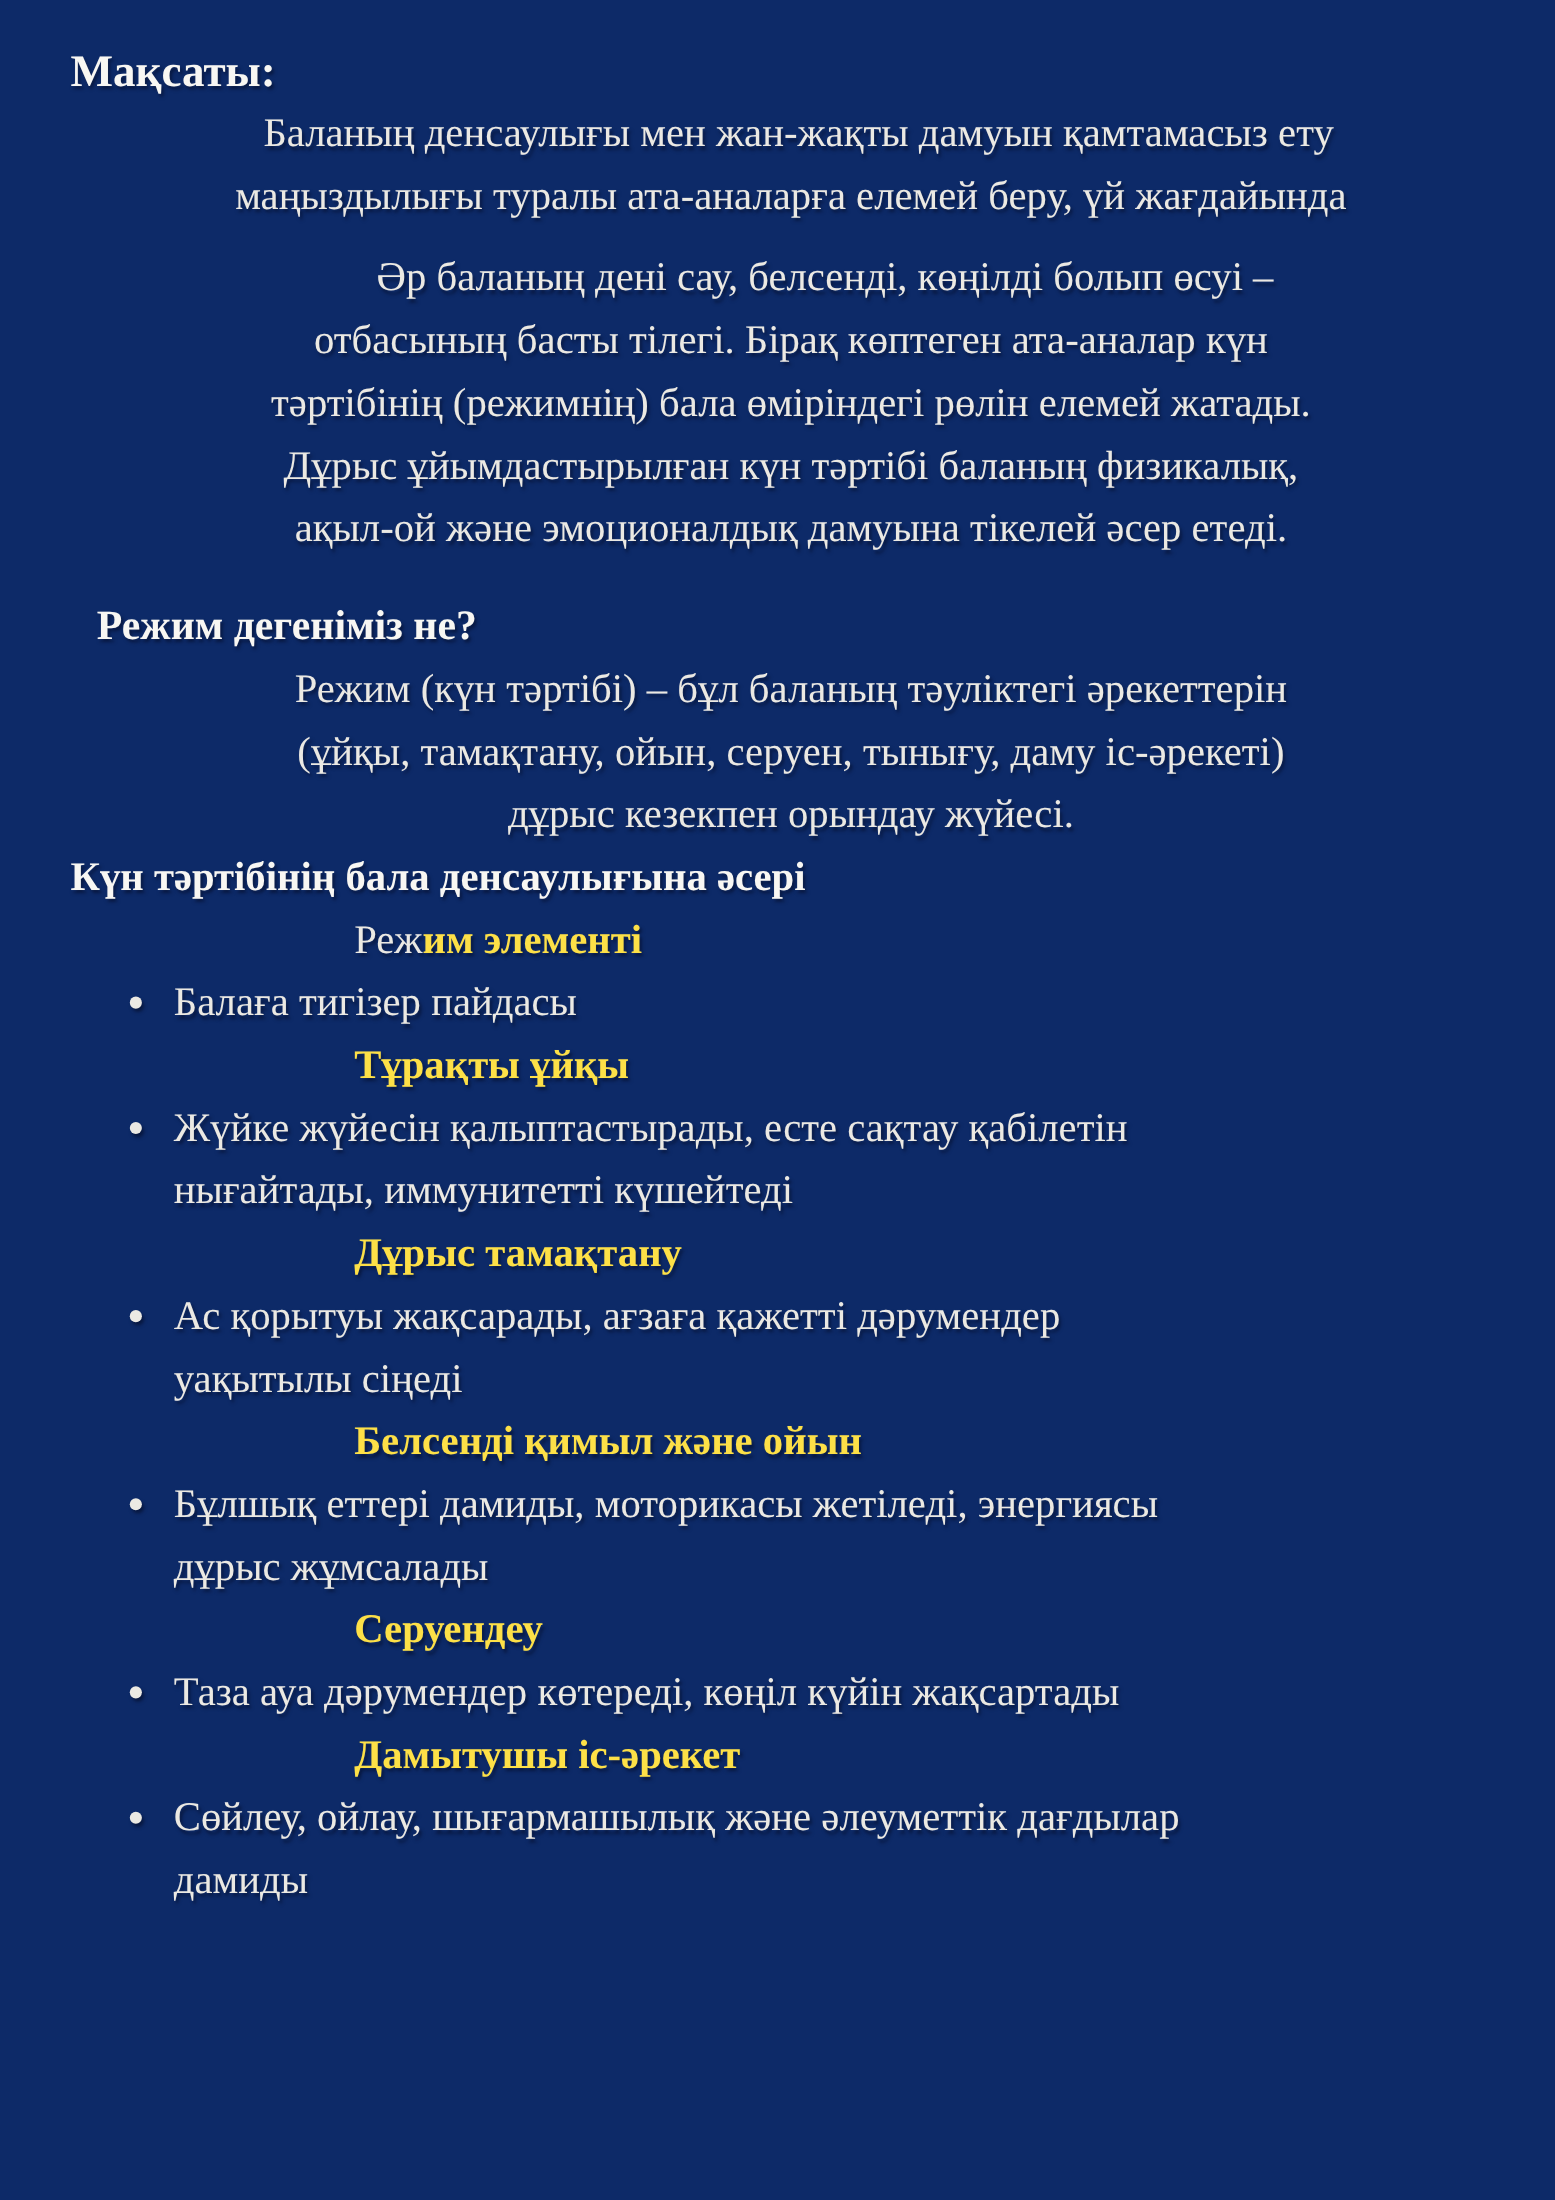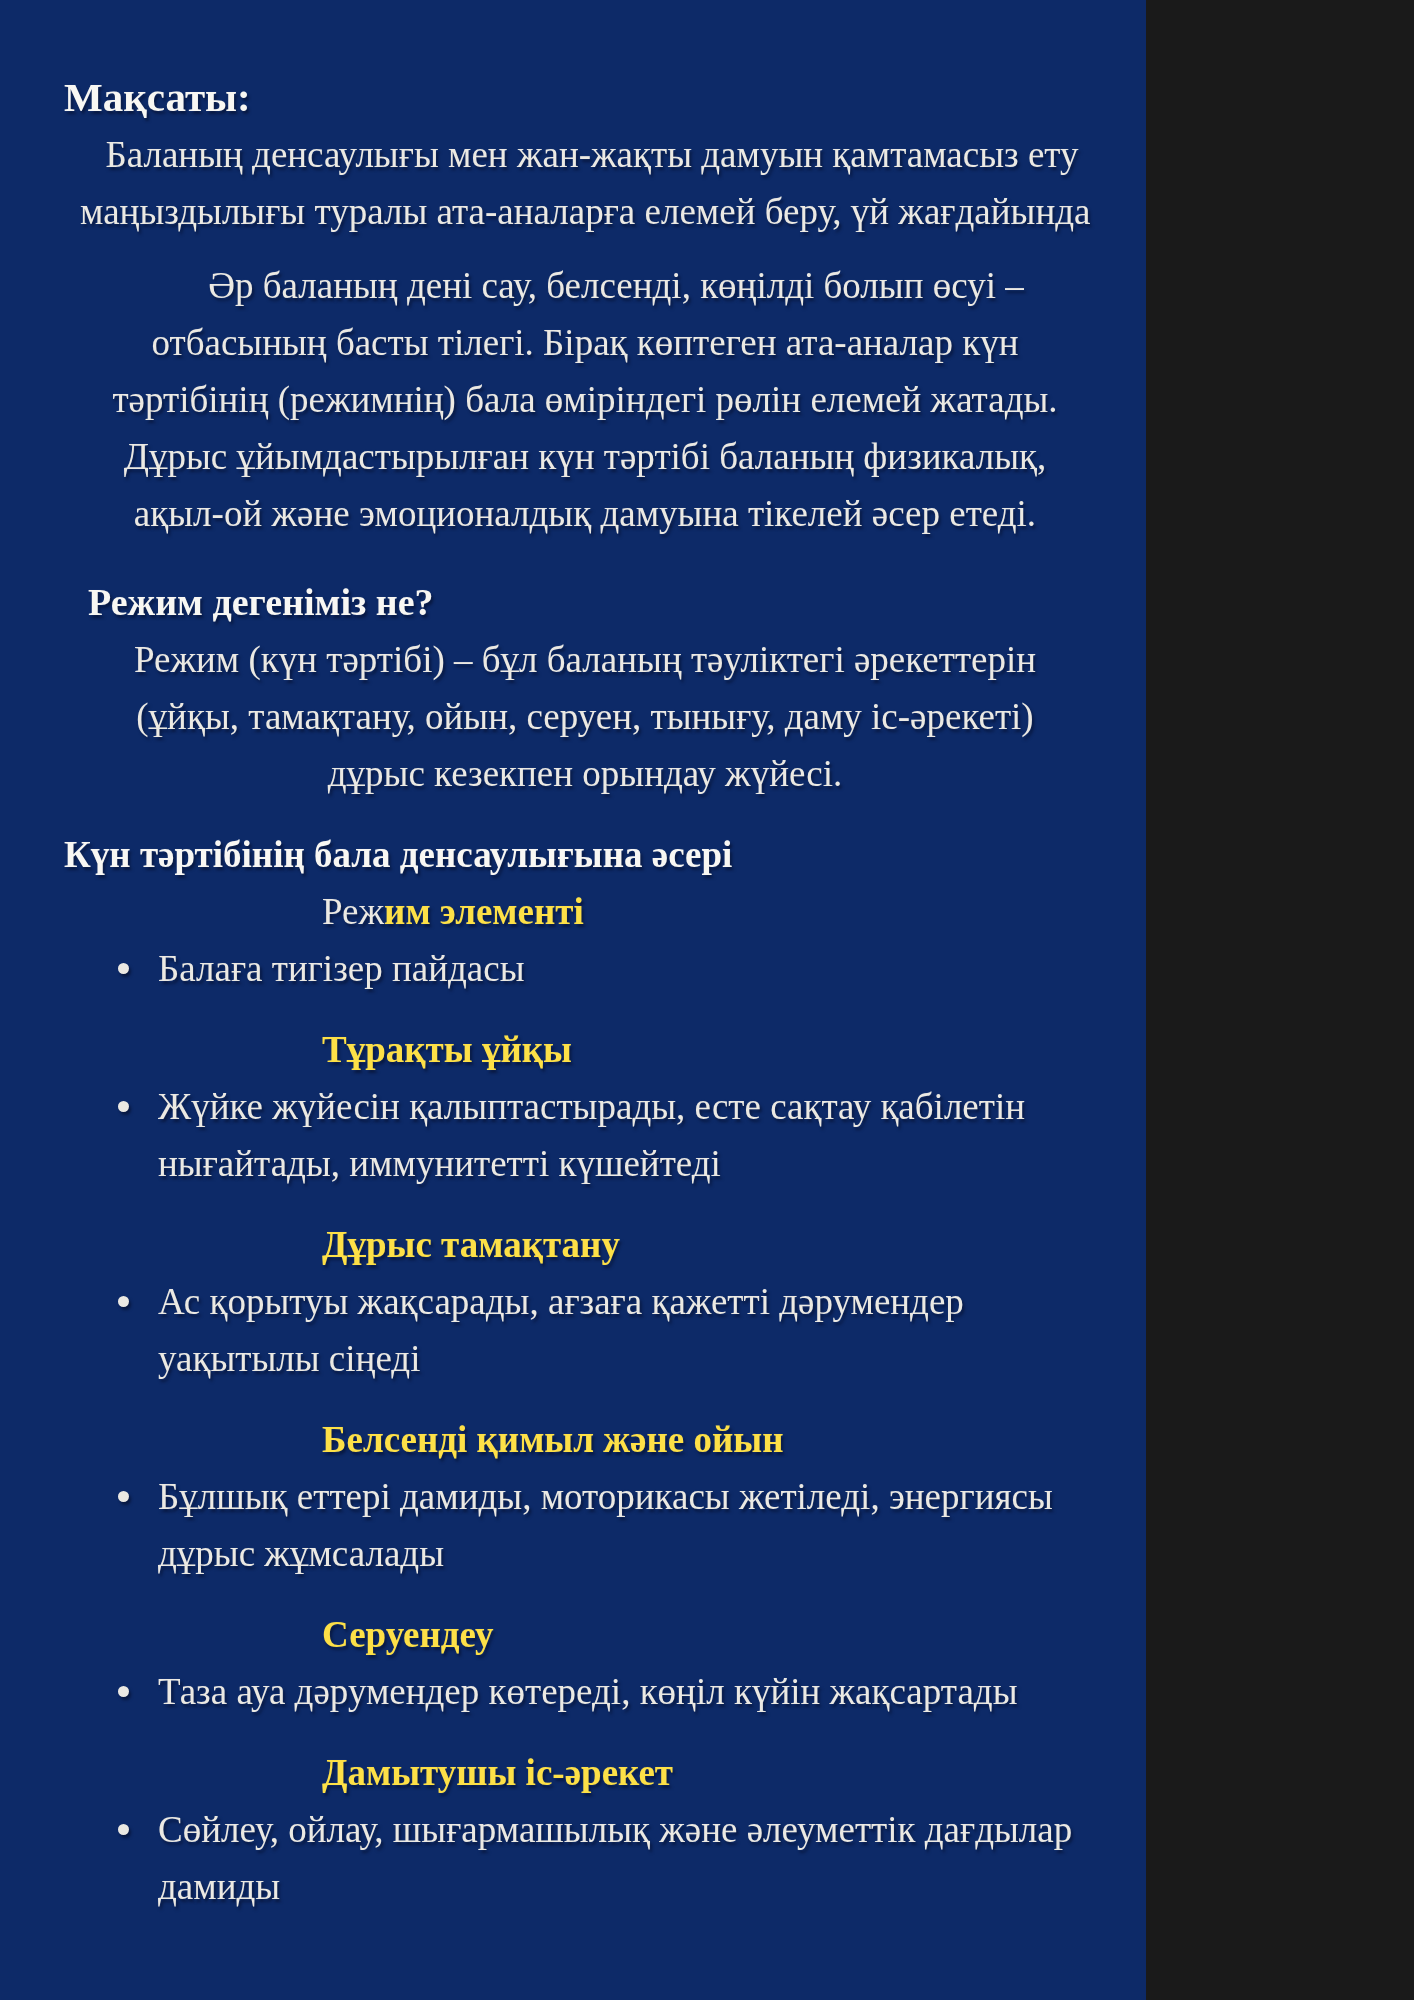--- a/index.html
+++ b/index.html
@@ -1,26 +1,26 @@
 <!DOCTYPE html>
 <html lang="kk"><head>
 <meta charset="utf-8">
 <style>
   html, body { margin: 0; padding: 0; background: #1a1a1a; }
   .page {
     position: relative;
-    width: 1146px;
+    width: 1414px;
     height: 2000px;
     box-sizing: border-box;
     background: #0d2a68;
     color: #ebe9e3;
     font-family: "Liberation Serif", "DejaVu Serif", serif;
     font-size: 37px;
     line-height: 57px;
-    padding: 69px 56px 0 64px;
+    padding: 36px 56px 0 64px;
     overflow: hidden;
     text-shadow: 0 0 2px rgba(170,185,215,0.12), 2px 3px 3px rgba(4,10,32,0.55);
   }
   .line { white-space: pre; }
   .title {
     margin: 0;
     font-size: 41px;
     line-height: 57px;
     font-weight: bold;
     color: #f8f7f3;
@@ -30,21 +30,21 @@
   .para-growth { margin-top: 17px; }
   .para-growth > .line:first-child { padding-left: 62px; }
   .subtitle {
     margin: 32px 0 0 0;
     padding-left: 24px;
     font-size: 38px;
     line-height: 57px;
     font-weight: bold;
     color: #f8f7f3;
   }
-  .bold-line { font-weight: bold; color: #f8f7f3; margin-top: 24px; }
+  .bold-line { font-weight: bold; color: #f8f7f3; }
   .tab-line { padding-left: 258px; }
   .tab-line .bold-part, .tab-line.bold-line { font-weight: bold; color: #fde047; }
   .tab-line .regular-part { font-weight: normal; color: #ebe9e3; }
   .bullet-item { position: relative; padding-left: 94px; }
   .bullet-item .dot {
     position: absolute;
     left: 54px;
     top: 23px;
     width: 11px;
     height: 11px;

